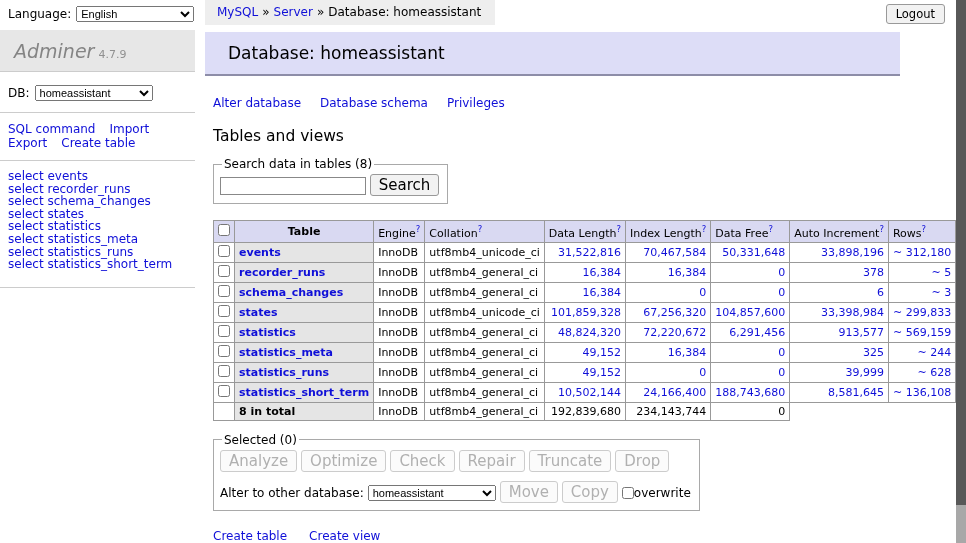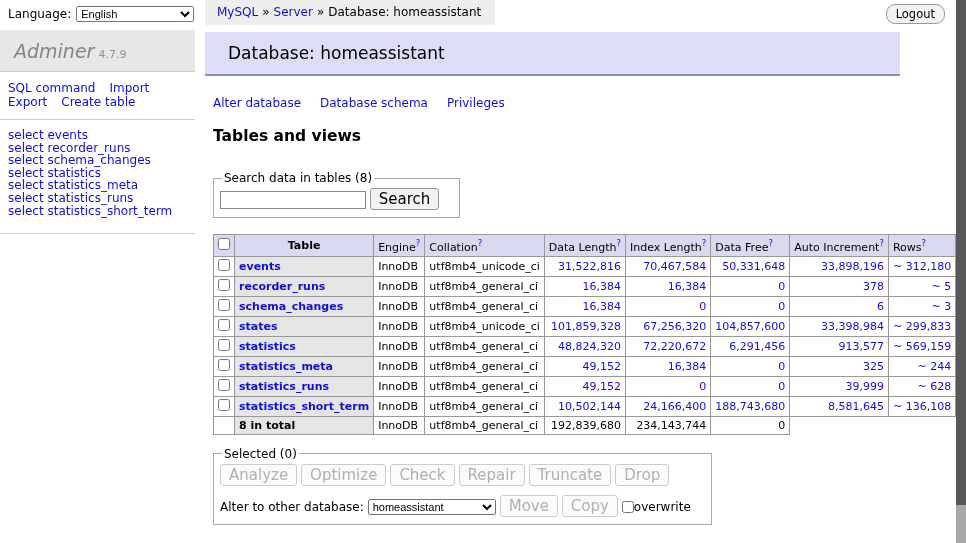--- a/index.html
+++ b/index.html
@@ -17,21 +17,21 @@
   #lang-form { position: absolute; left: 8px; top: 6px; font-size: 12px; }
   #lang-form select { width: 118px; font-size: 11px; margin-left: 5px; }
   #breadcrumb {
     position: absolute; left: 205px; top: 0;
     background: #eeeeee; padding: 5px 14px 6px 12px; font-size: 12px;
   }
   #breadcrumb .sep { color: #000; margin: 0 4px; }
   #logout-button {
     position: absolute; right: 21px; top: 4px;
     font-size: 11.5px; padding: 2px 9px;
-    background: #f2f2f2; border: 1px solid #999; border-radius: 9px;
+    background: #f2f2f2; border: 1px solid #999; border-radius: 3px;
     font-family: inherit;
   }
 
   
   #sidebar { position: absolute; left: 0; top: 30px; width: 195px; }
   #app-title {
     background: #e7e7e7; border-bottom: 1px solid #ccc;
     padding: 10px 0 26px 14px; height: 42px;
   }
   #app-title .app { font-style: italic; font-size: 19px; color: #848484; }
@@ -49,25 +49,25 @@
 
   
   #content { position: absolute; left: 205px; top: 30px; width: 695px; }
   #page-title {
     margin-top: 2px;
     background: #ddddf7; border-bottom: 2px solid #8d8da8;
     padding: 11px 0 11px 23px; font-size: 17px; font-weight: normal;
   }
   .links-row { margin: 20px 0 0 8px; }
   .links-row a { margin-right: 19px; font-size: 12px; }
-  h3 { font-size: 15.5px; font-weight: bold; margin: 17px 0 14px 8px; }
+  h3 { font-size: 15.5px; font-weight: normal; margin: 17px 0 0 8px; }
 
   fieldset {
     border: 1px solid #a9a9a9; margin: 12px 0 0 8px;
-    padding: 3px 20px 7px 6px; display: inline-block;
+    padding: 3px 8px 7px 6px; display: inline-block;
   }
   legend { font-size: 12px; padding: 0 2px; margin-left: 2px; }
   #search-fieldset input[type=text] { width: 146px; height: 18px; border: 1px solid #888; font-size: 11px; padding: 1px 3px; }
   button.small {
     font-size: 15px; padding: 1px 8px; font-family: inherit;
     background: #f2f2f2; border: 1px solid #999; border-radius: 3px;
   }
   button.small:disabled { background: #fbfbfb; border-color: #ccc; color: #b0b0b0; }
 
   
@@ -127,29 +127,33 @@
 <div id="breadcrumb">
   <a href="#">MySQL</a><span class="sep">»</span><a href="#">Server</a><span class="sep">»</span><span>Database: homeassistant</span>
 </div>
 
 <button id="logout-button">Logout</button>
 
 <div id="sidebar">
   <div id="app-title">
     <span class="app">Adminer</span><span class="ver">4.7.9</span>
   </div>
+  <div id="db-row">
+    <label>DB:</label><select><option>homeassistant</option></select>
+  </div>
   <div id="sidebar-actions">
     <div class="wrap">
       <a href="#">SQL command</a><a href="#">Import</a><a href="#">Export</a><a href="#">Create table</a>
     </div>
   </div>
   <div id="table-links">
     <a href="#">select events</a>
     <a href="#">select recorder_runs</a>
     <a href="#">select schema_changes</a>
+    <a href="#">select states</a>
     <a href="#">select statistics</a>
     <a href="#">select statistics_meta</a>
     <a href="#">select statistics_runs</a>
     <a href="#">select statistics_short_term</a>
   </div>
 </div>
 
 <div id="content">
   <h2 id="page-title">Database: homeassistant</h2>
 

